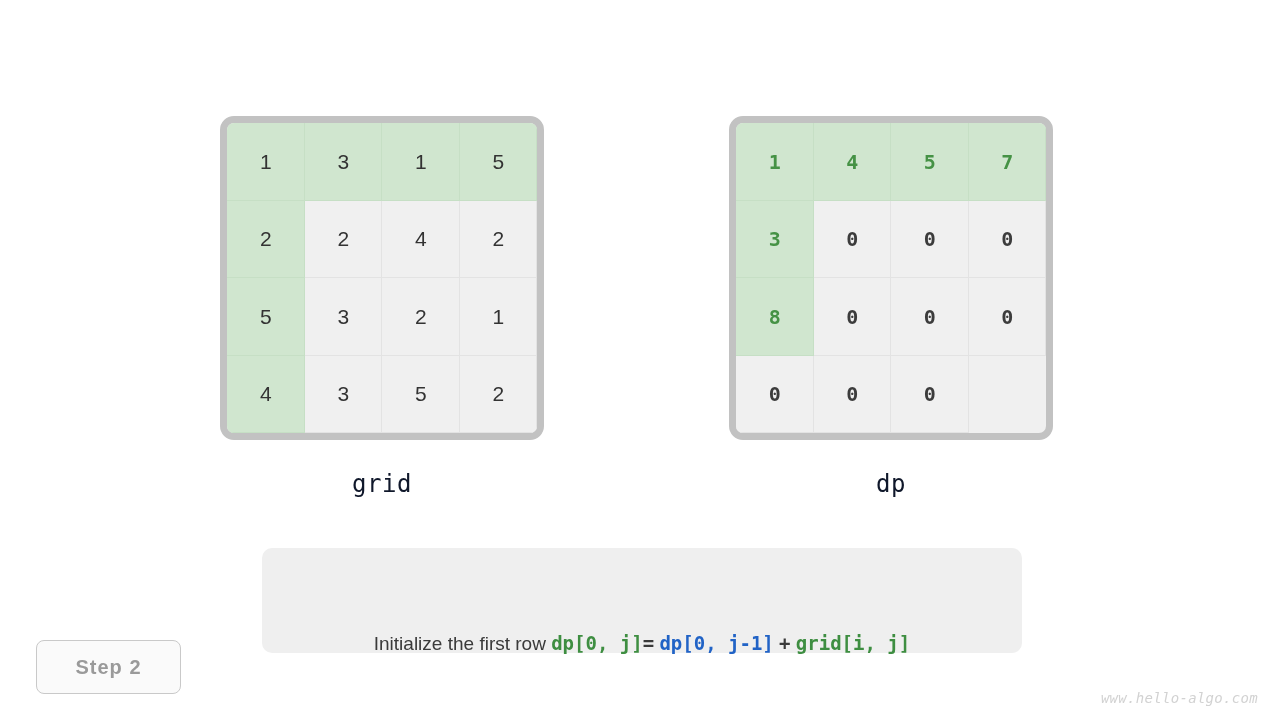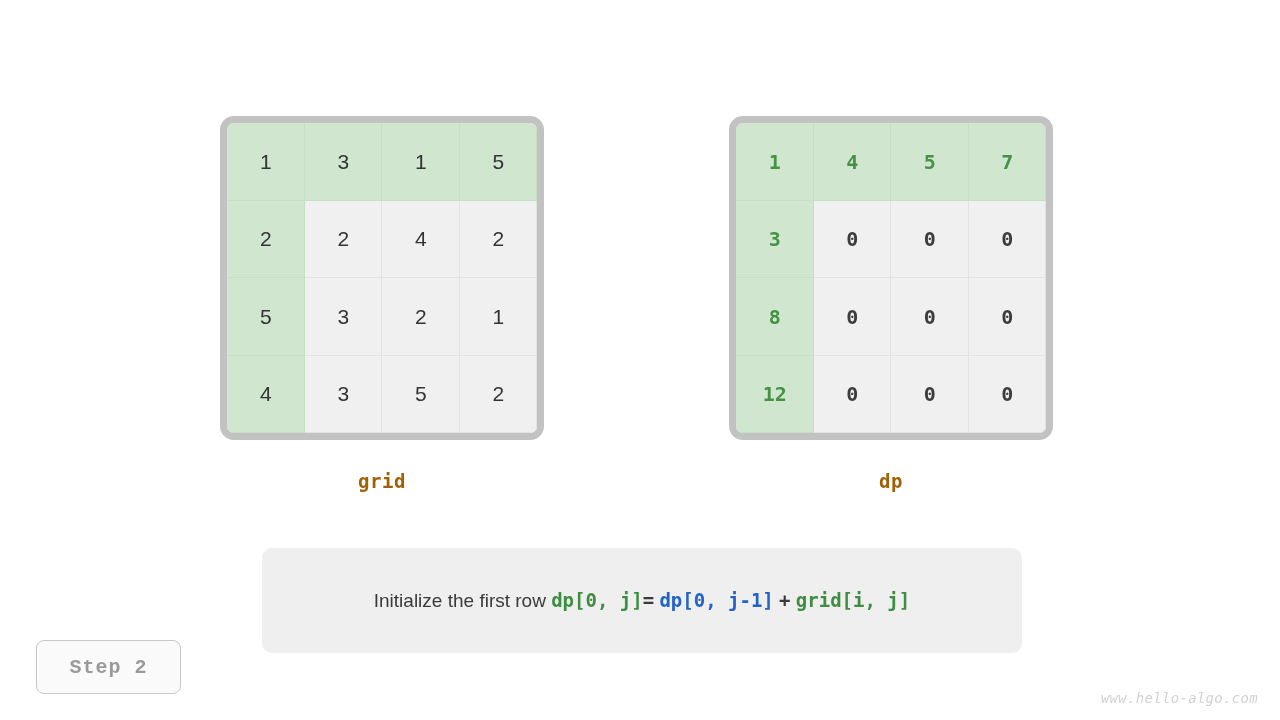--- a/index.html
+++ b/index.html
@@ -68,42 +68,42 @@
     color: #3c3c3c;
   }
 
   
   .mat-label {
     position: absolute;
     width: 324px;
     text-align: center;
     top: 470px;
     font-family: "DejaVu Sans Mono", monospace;
-    font-weight: 700;
-    font-size: 19px;
-    color: #a16207;
+    font-weight: 400;
+    font-size: 24px;
+    color: #0f172a;
     letter-spacing: 0.5px;
   }
   #grid-label { left: 220px; }
   #dp-label   { left: 729px; }
 
   
   #caption-box {
     position: absolute;
     left: 262px;
     top: 548px;
     width: 760px;
     height: 105px;
     box-sizing: border-box;
     background: #efefef;
     border-radius: 10px;
     display: flex;
     flex-direction: column;
     align-items: center;
-    justify-content: center;
+    justify-content: flex-end;
     gap: 12px;
   }
   .caption-line {
     font-size: 19px;
     color: #3a3a3a;
     white-space: nowrap;
     line-height: 1;
   }
   .caption-line .code {
     font-family: "DejaVu Sans Mono", monospace;
@@ -126,21 +126,21 @@
     top: 640px;
     width: 145px;
     height: 54px;
     box-sizing: border-box;
     background: #fafafa;
     border: 1px solid #c9c9c9;
     border-radius: 8px;
     display: flex;
     align-items: center;
     justify-content: center;
-    font-family: Liberation Mono, monospace;
+    font-family: Liberation Sans, sans-serif;
     font-weight: 700;
     font-size: 20px;
     color: #9a9a9a;
     letter-spacing: 1px;
   }
 
   
   #watermark {
     position: absolute;
     right: 22px;
@@ -189,21 +189,20 @@
     <div class="cell hl">3</div>
     <div class="cell">0</div>
     <div class="cell">0</div>
     <div class="cell">0</div>
 
     <div class="cell hl">8</div>
     <div class="cell">0</div>
     <div class="cell">0</div>
     <div class="cell">0</div>
 
-    <div class="cell hl">12</div>
     <div class="cell">0</div>
     <div class="cell">0</div>
     <div class="cell">0</div>
   </div>
 </div>
 
 <div class="mat-label" id="grid-label">grid</div>
 <div class="mat-label" id="dp-label">dp</div>
 
 <div id="caption-box">

